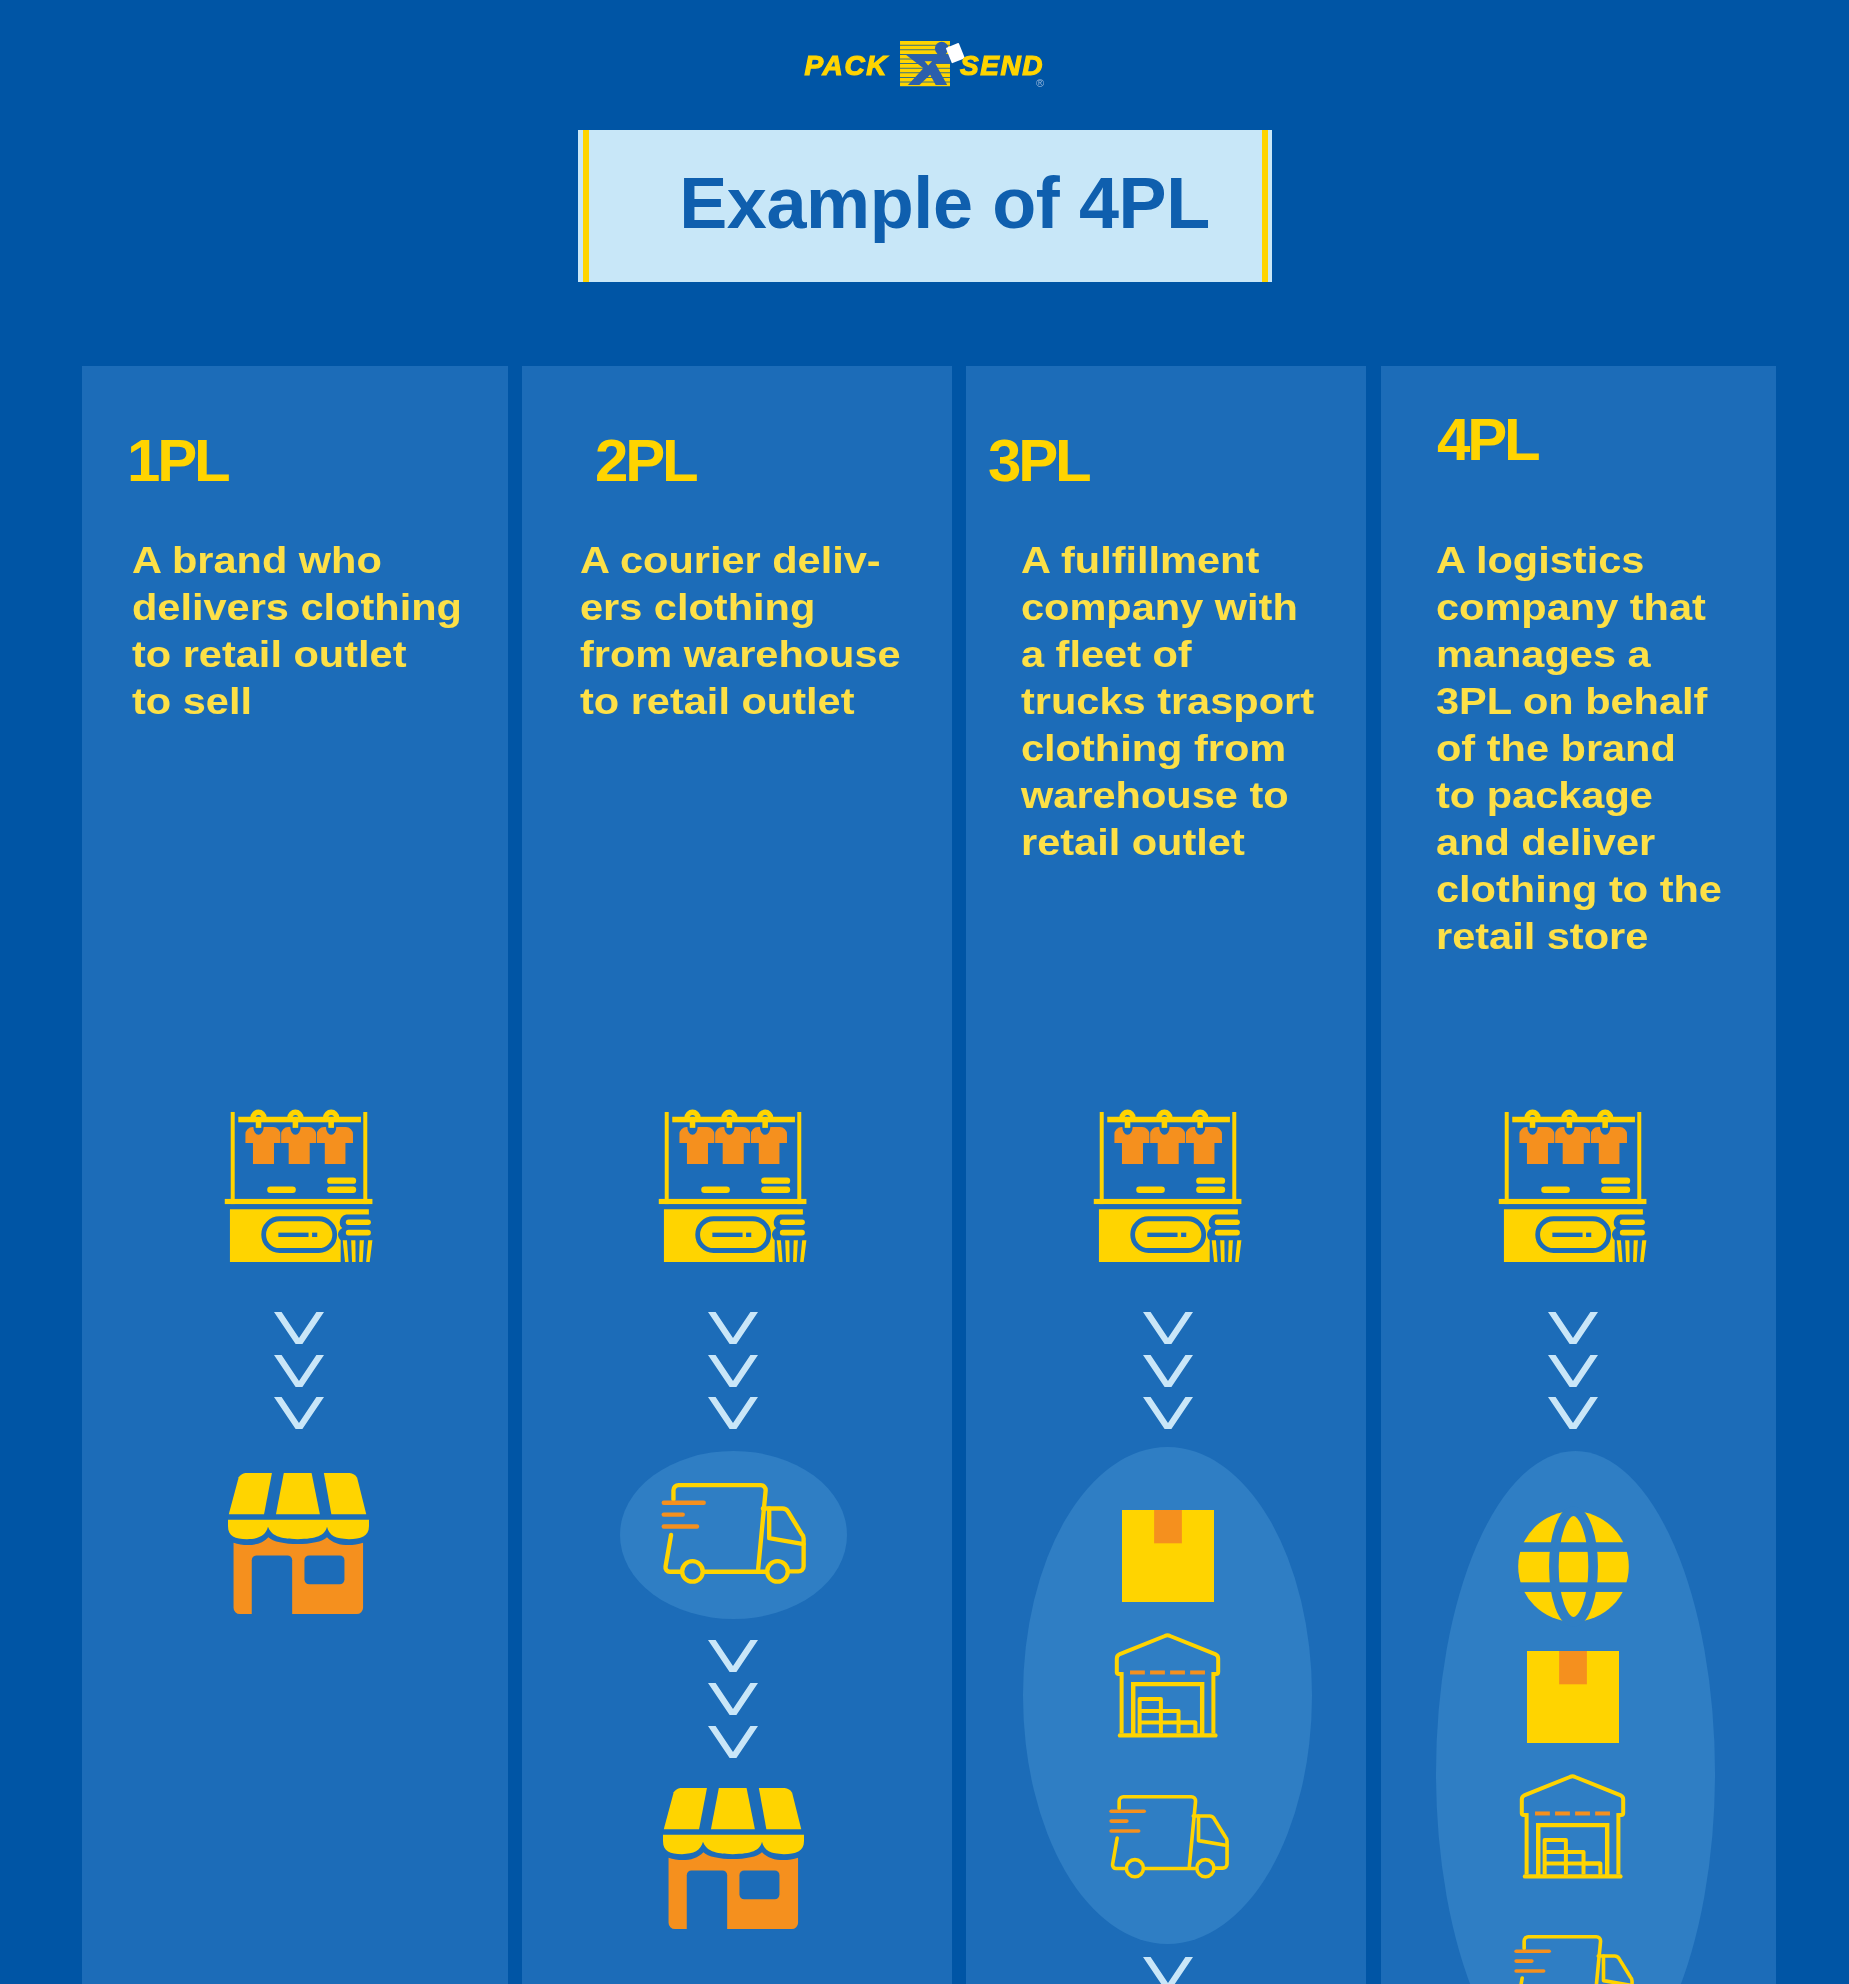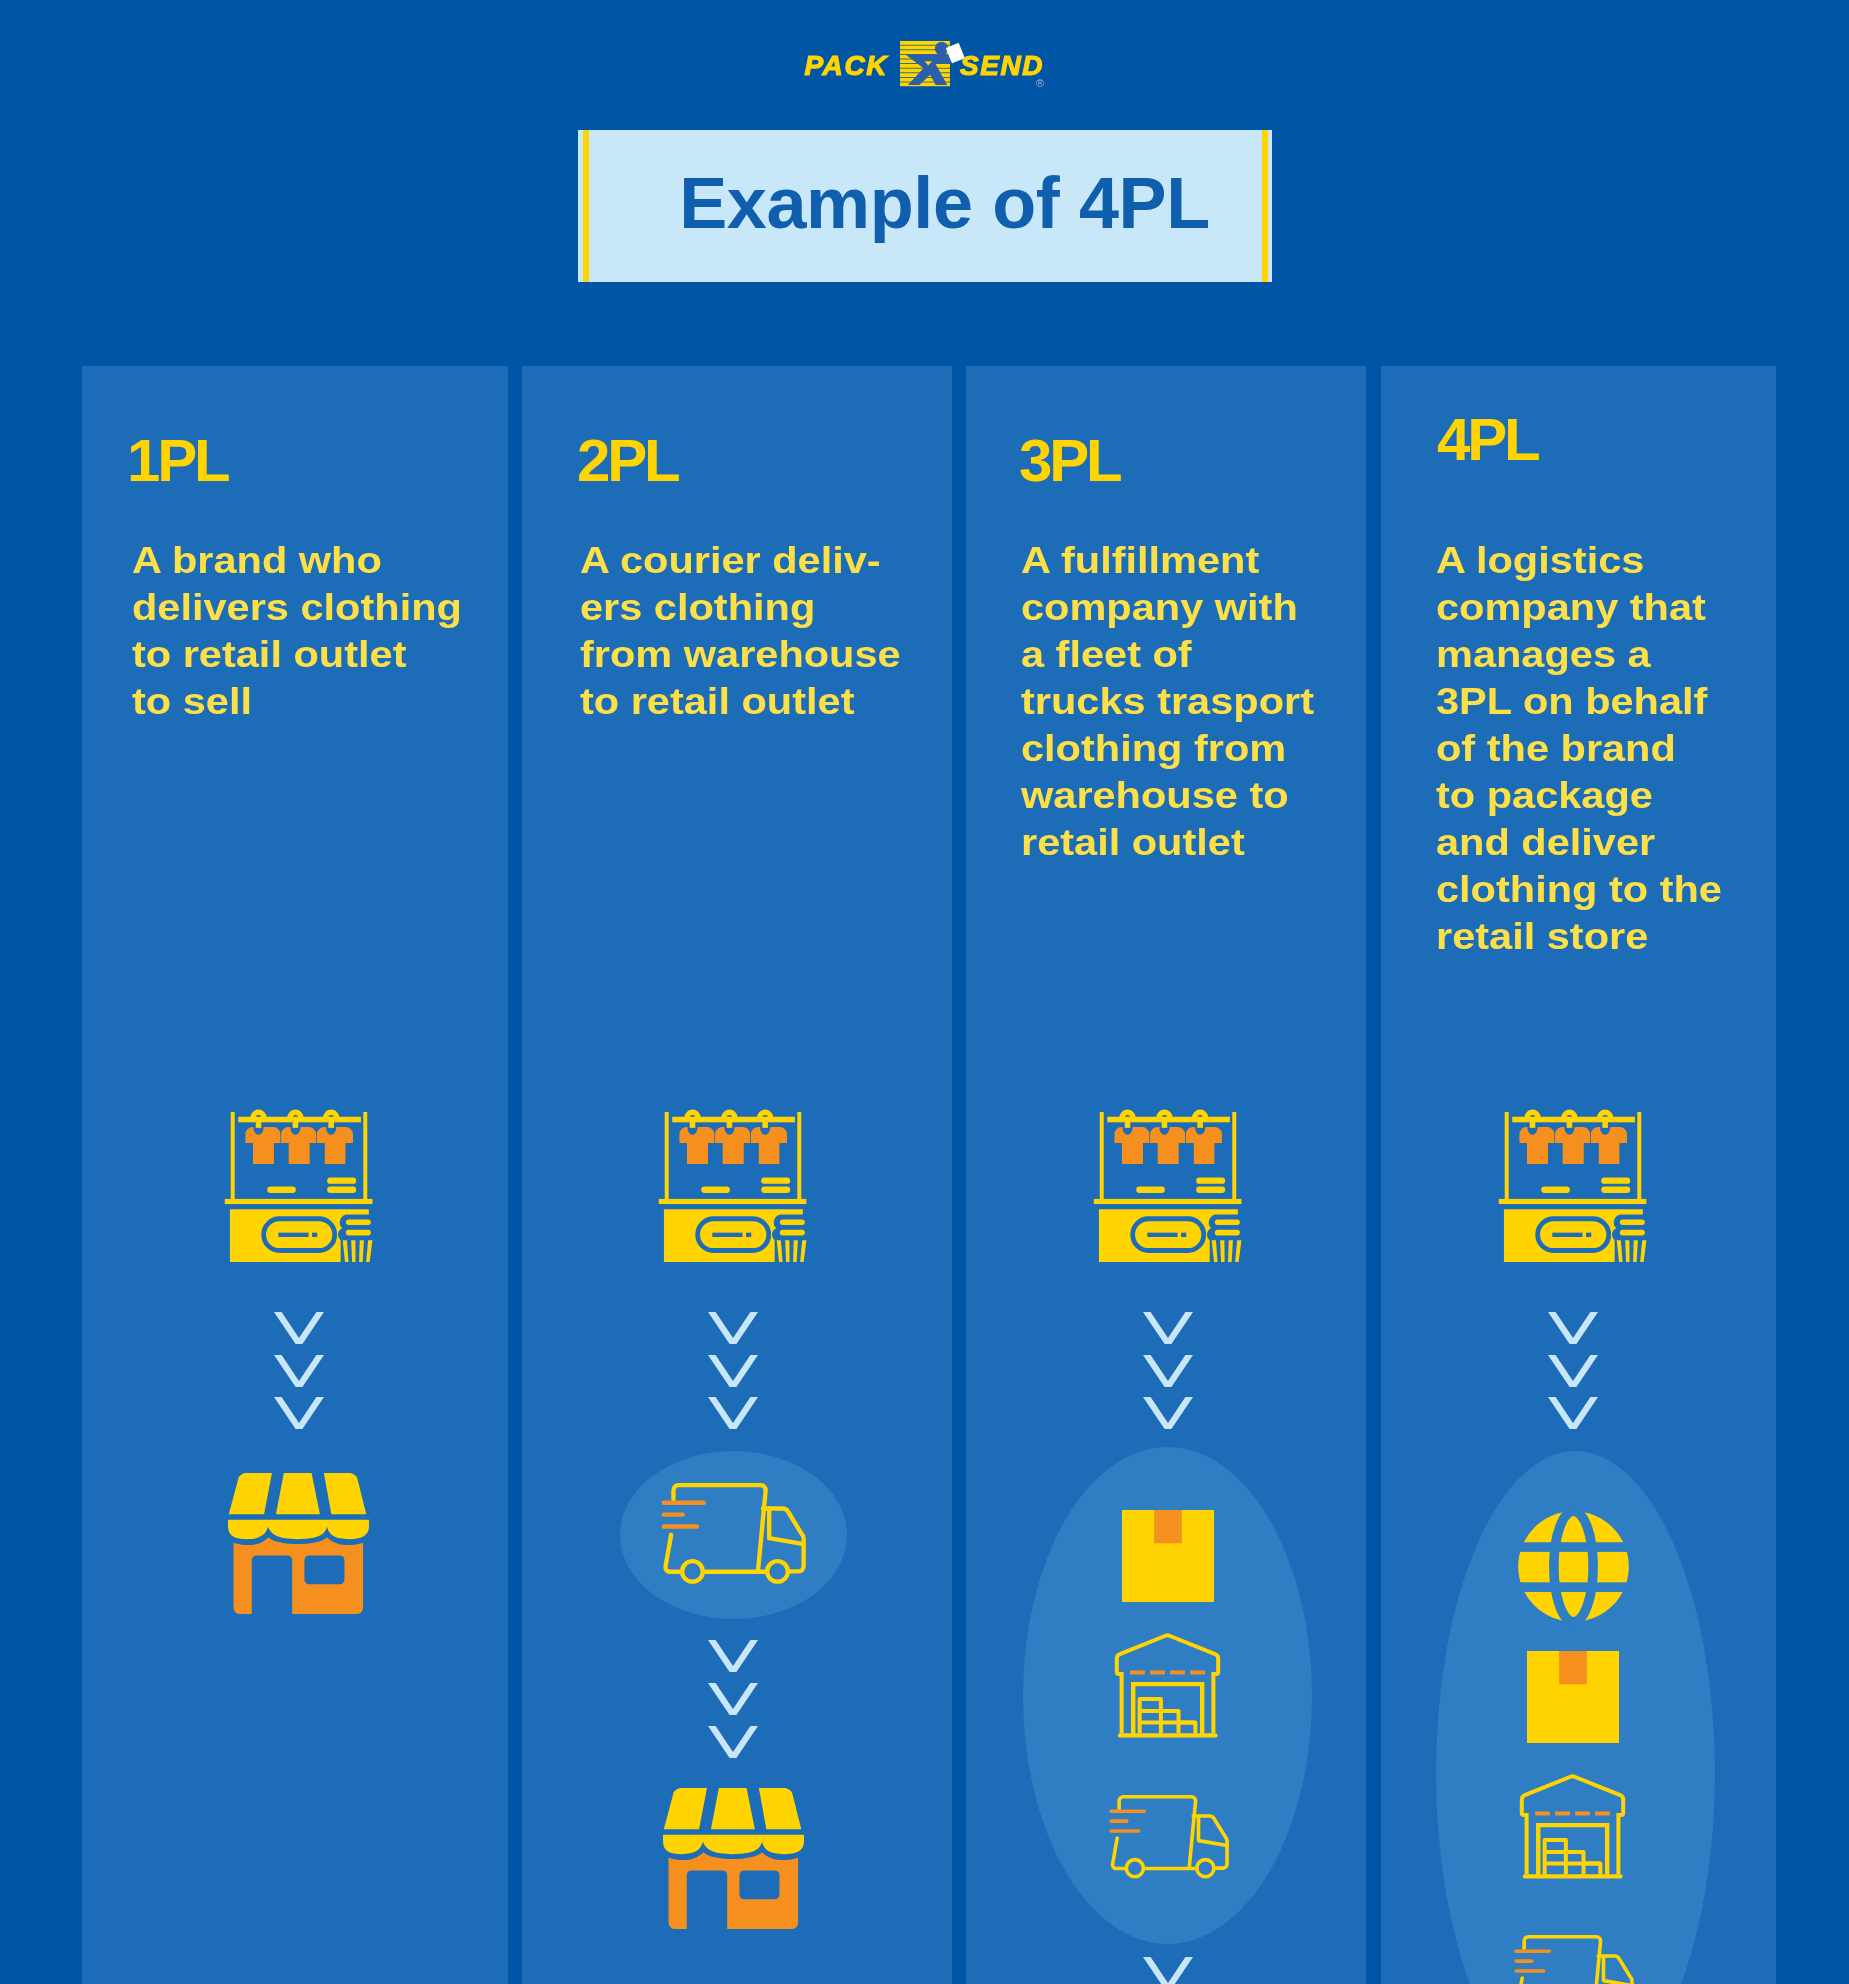--- a/index.html
+++ b/index.html
@@ -79,28 +79,28 @@
 <div class="ellipse" style="left:620px;top:1451px;width:227px;height:168px"></div>
 <div class="ellipse" style="left:1023px;top:1447px;width:289px;height:497px"></div>
 <div class="ellipse" style="left:1436px;top:1451px;width:279px;height:644px"></div>
 <div class="col-head" style="left:127px;top:431px">1PL</div>
 <div class="col-body" style="left:132px;width:368px">
     <span class="ln">A brand who</span>
     <span class="ln">delivers clothing</span>
     <span class="ln">to retail outlet</span>
     <span class="ln">to sell</span>
   </div>
-<div class="col-head" style="left:577px;top:431px">2PL</div>
+<div class="col-head" style="left:595px;top:431px">2PL</div>
 <div class="col-body" style="left:580px;width:364px">
     <span class="ln">A courier deliv-</span>
     <span class="ln">ers clothing</span>
     <span class="ln">from warehouse</span>
     <span class="ln">to retail outlet</span>
   </div>
-<div class="col-head" style="left:1019px;top:431px">3PL</div>
+<div class="col-head" style="left:988px;top:431px">3PL</div>
 <div class="col-body" style="left:1021px;width:338px">
     <span class="ln">A fulfillment</span>
     <span class="ln">company with</span>
     <span class="ln">a fleet of</span>
     <span class="ln">trucks trasport</span>
     <span class="ln">clothing from</span>
     <span class="ln">warehouse to</span>
     <span class="ln">retail outlet</span>
   </div>
 <div class="col-head" style="left:1437px;top:410px">4PL</div>

